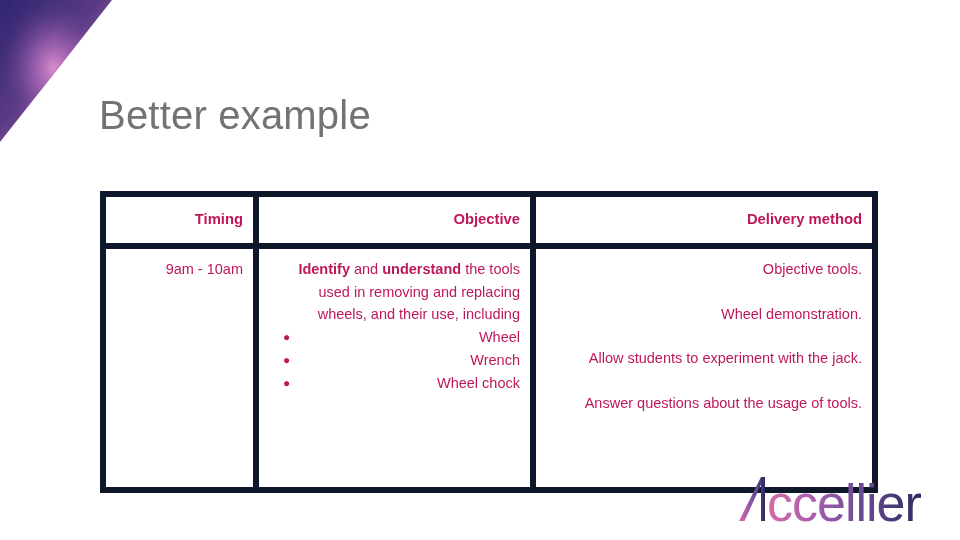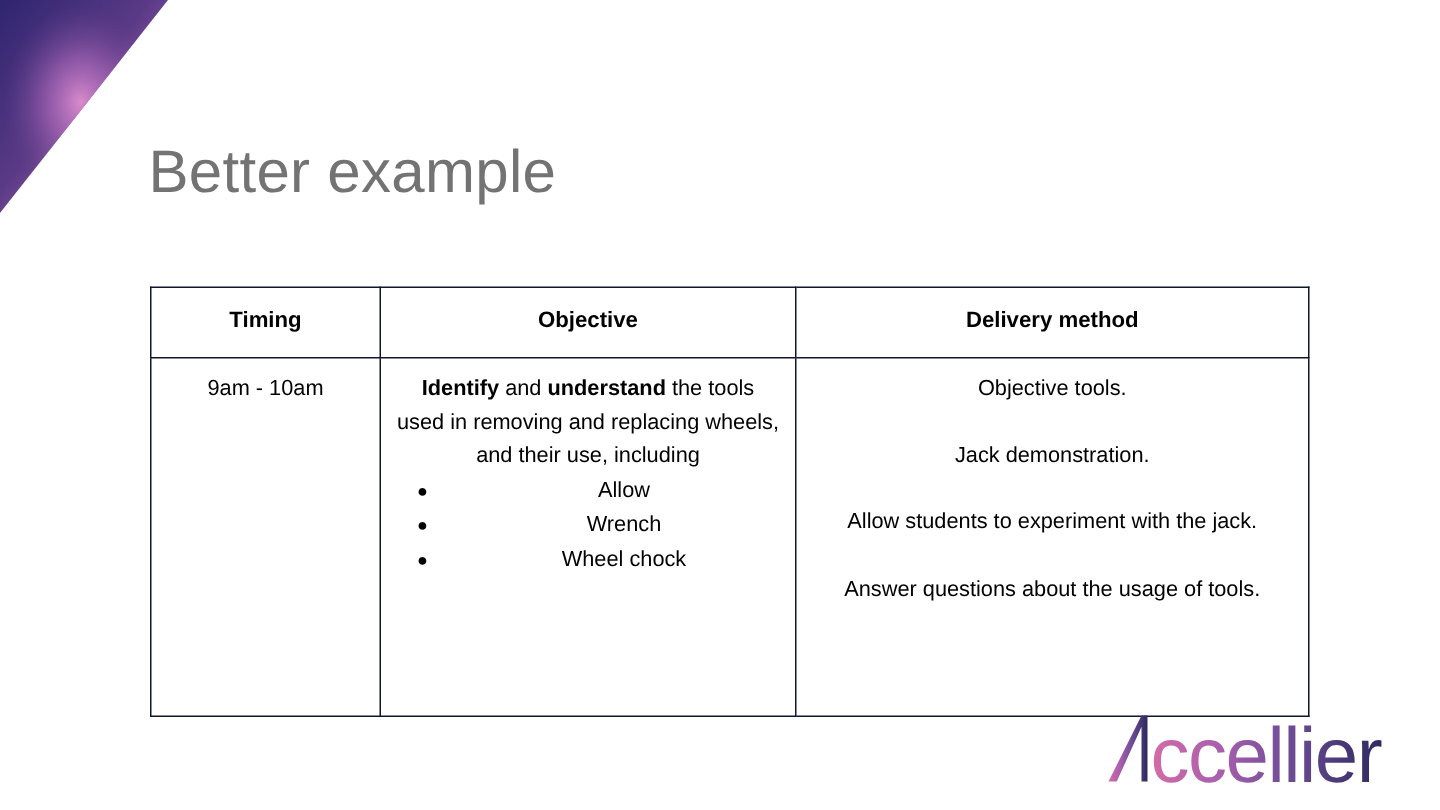--- a/index.html
+++ b/index.html
@@ -51,27 +51,27 @@
   .content-table {
     position: absolute;
     left: 100px;
     top: 191px;
     width: 772px;
     border-collapse: collapse;
     table-layout: fixed;
   }
   .content-table td,
   .content-table th {
-    border: 1px solid #0f172a;
+    border: 6px solid #0f172a;
     vertical-align: top;
-    text-align: center;
+    text-align: right;
     padding: 9px 10px 11px 10px;
     font-size: 14.5px;
     line-height: 1.56;
-    color: #000000;
+    color: #be185d;
   }
   .content-table th {
     font-weight: bold;
     font-size: 14.8px;
     padding-top: 11px;
     padding-bottom: 12px;
   }
   .col-timing   { width: 153px; }
   .col-objective{ width: 277px; }
   .col-delivery { width: 342px; }
@@ -159,34 +159,34 @@
       <tr>
 
         <td class="cell-timing">9am - 10am</td>
 
         <td>
           <p class="obj-para">
             <b>Identify</b><span> and </span><b>understand</b><span> the tools used in removing and replacing wheels, and their use, including</span>
           </p>
           <ul class="obj-list">
             <li>
-              <span class="bullet-glyph">●</span><span>Allow</span>
+              <span class="bullet-glyph">●</span><span>Wheel</span>
             </li>
             <li>
               <span class="bullet-glyph">●</span><span>Wrench</span>
             </li>
             <li>
               <span class="bullet-glyph">●</span><span>Wheel chock</span>
             </li>
           </ul>
         </td>
 
         <td>
           <p class="delivery-para">Objective tools.</p>
-          <p class="delivery-para">Jack demonstration.</p>
+          <p class="delivery-para">Wheel demonstration.</p>
           <p class="delivery-para">Allow students to experiment with the jack.</p>
           <p class="delivery-para">Answer questions about the usage of tools.</p>
         </td>
 
       </tr>
     </tbody>
   </table>
 
   <svg class="brand-logo" viewBox="0 0 215 56" xmlns="http://www.w3.org/2000/svg">
     <defs>

